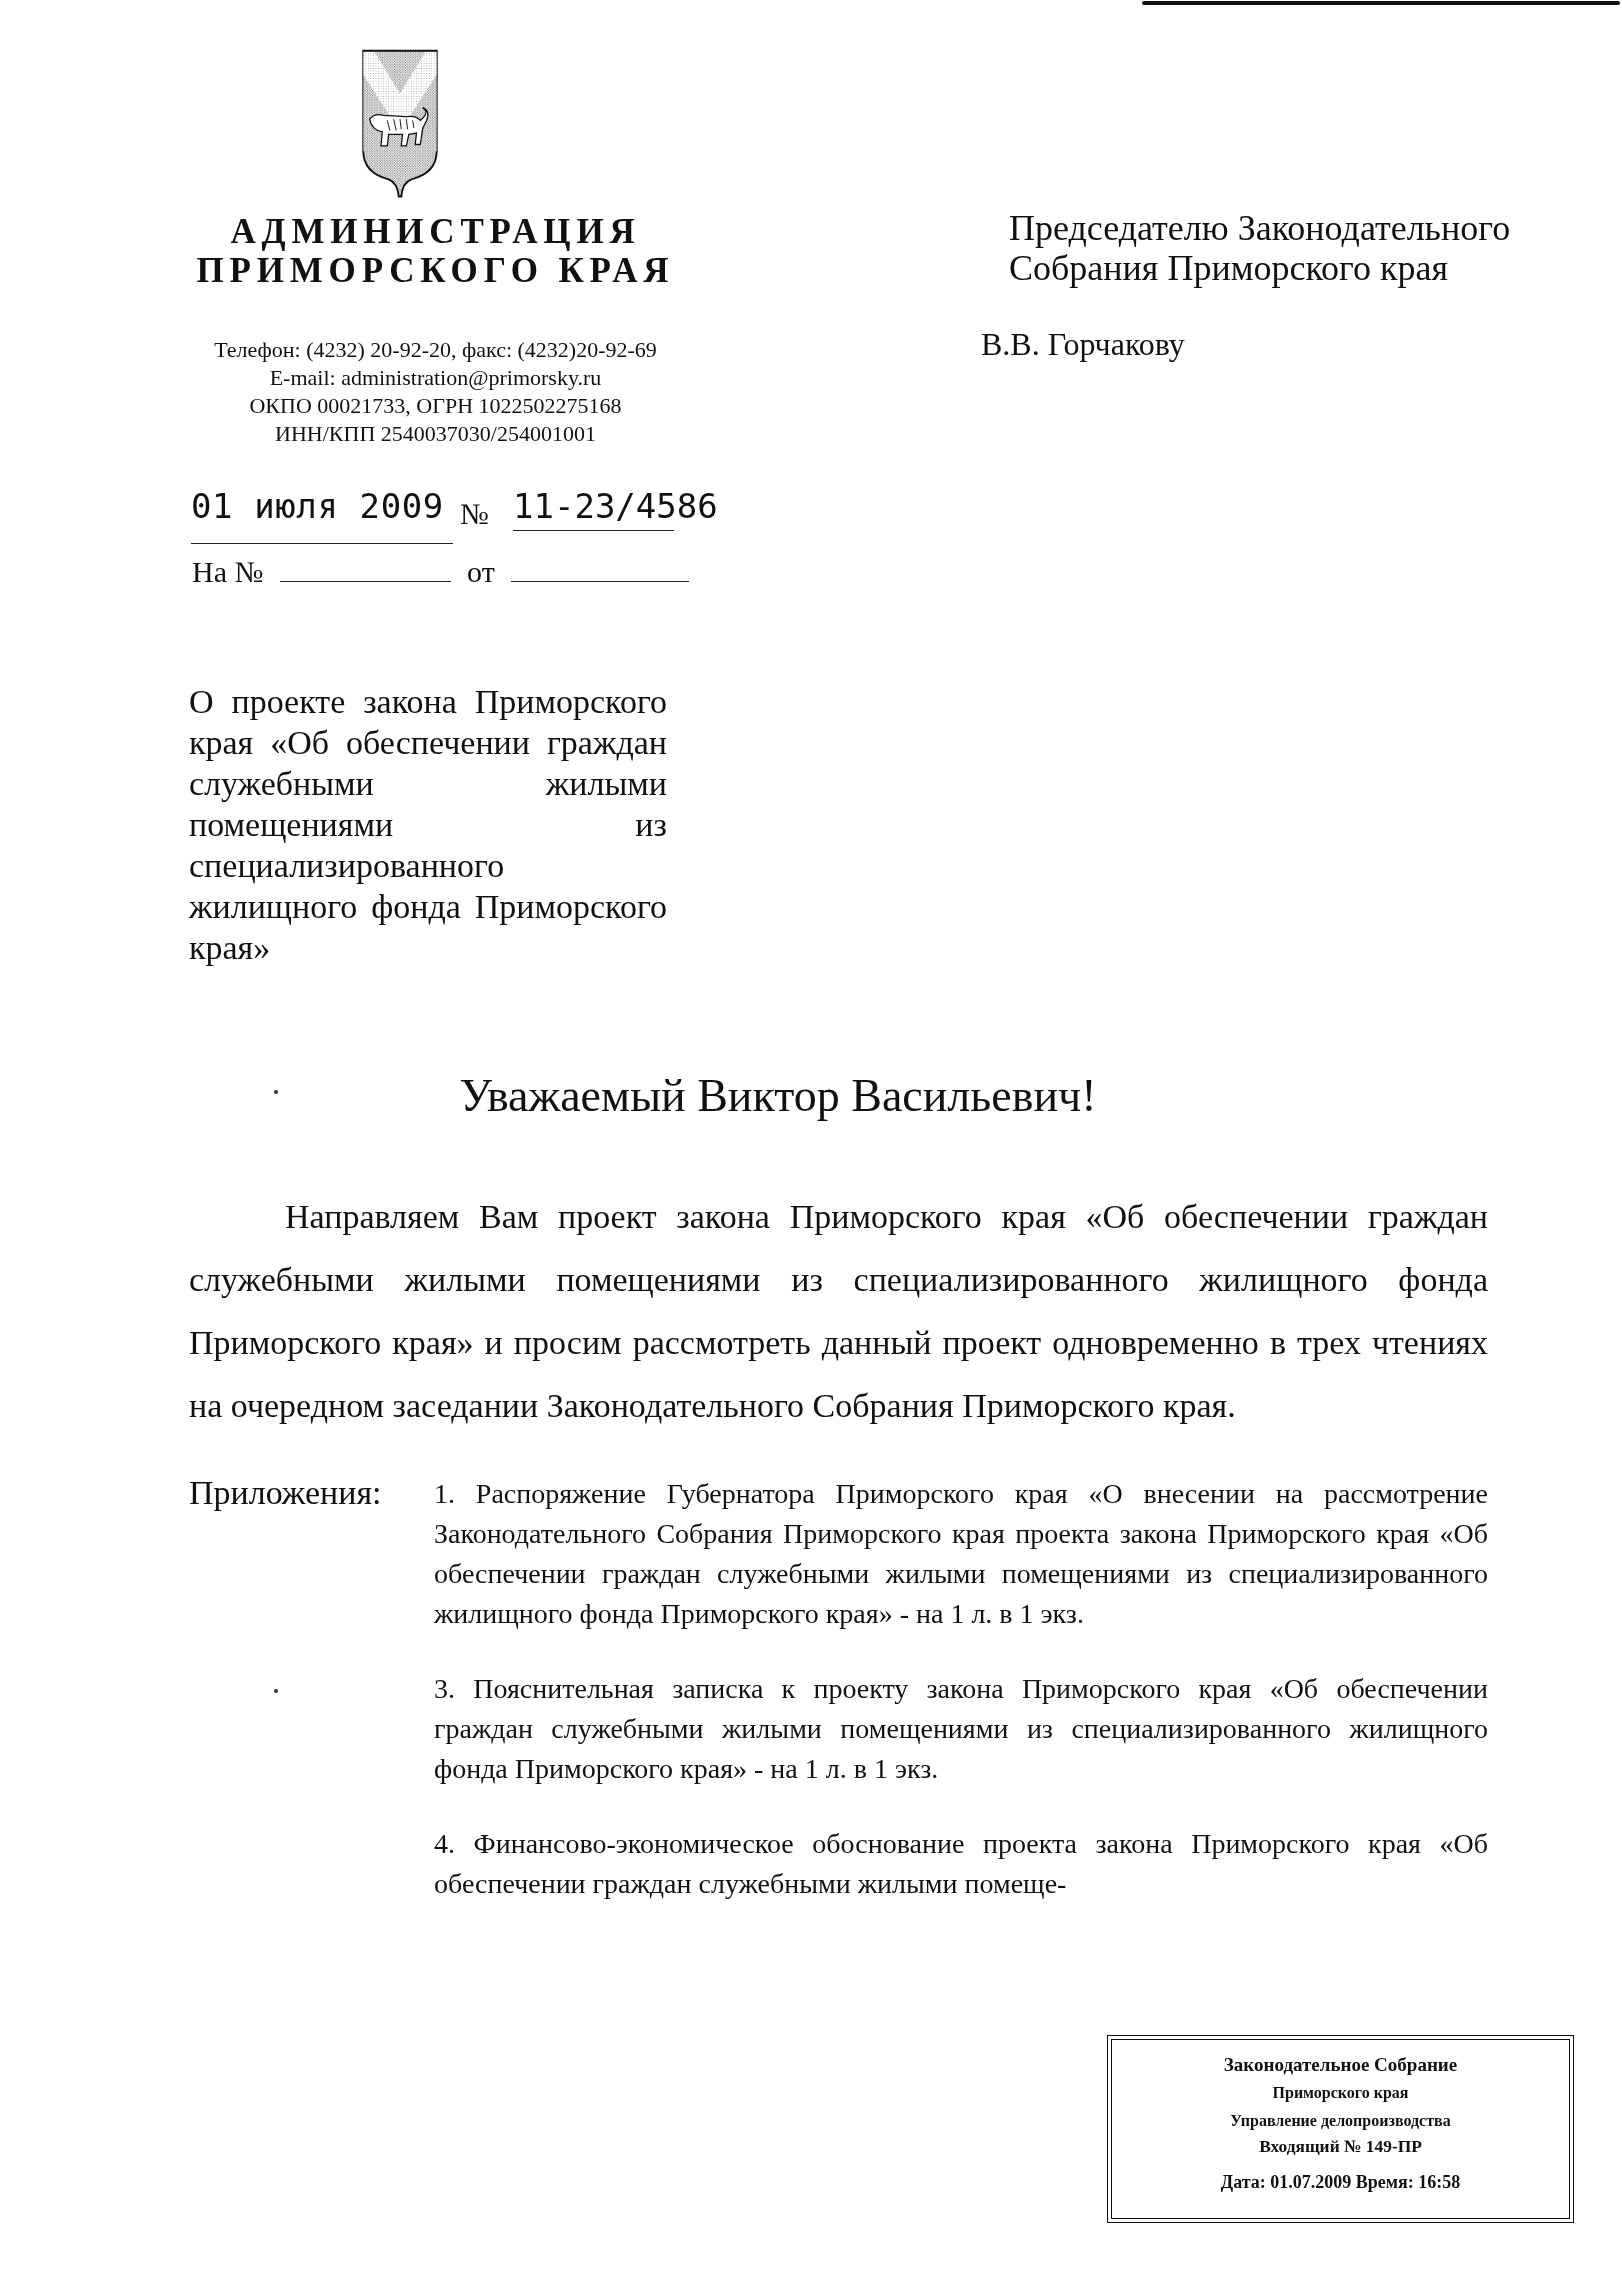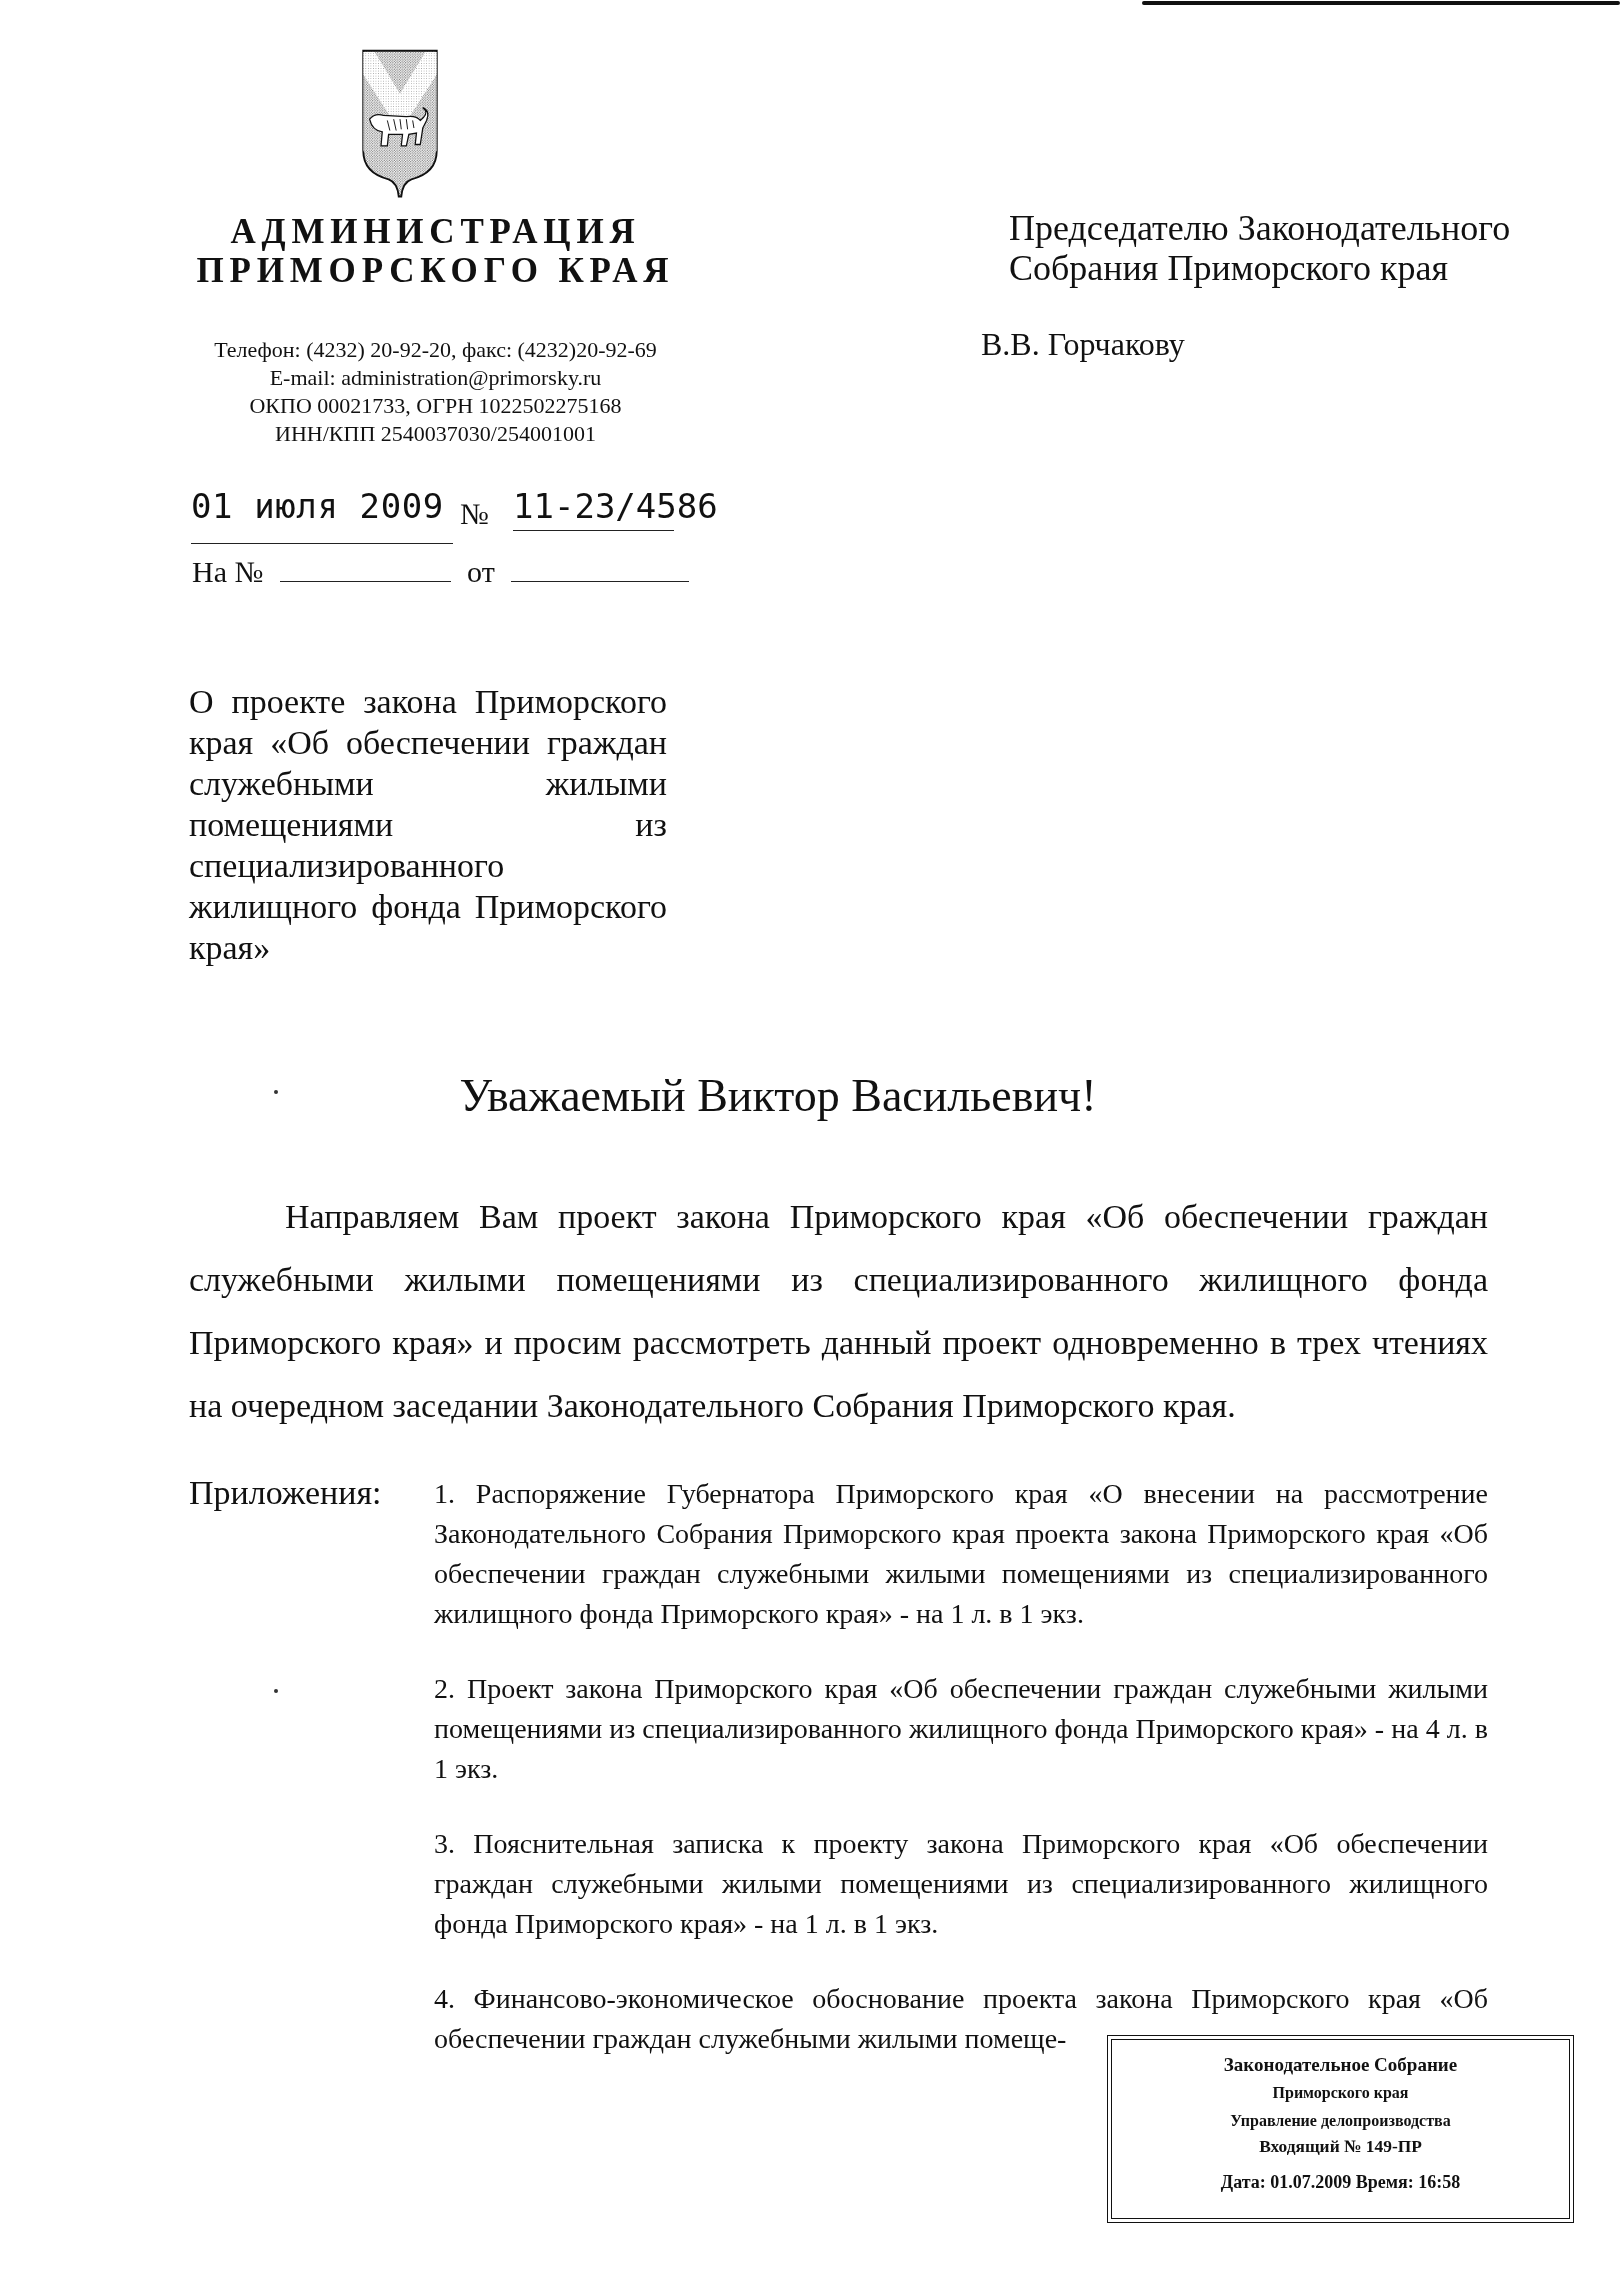--- a/index.html
+++ b/index.html
@@ -112,21 +112,20 @@
 
 <div class="abs dot" style="left:274px;top:1090px;"></div>
 <div class="abs salutation">Уважаемый Виктор Васильевич!</div>
 
 <div class="abs body-para">Направляем Вам проект закона Приморского края «Об обеспечении граждан служебными жилыми помещениями из специализированного жилищного фонда Приморского края» и просим рассмотреть данный проект одновременно в трех чтениях на очередном заседании Законодательного Собрания Приморского края.</div>
 
 <div class="abs attach-label">Приложения:</div>
 <div class="abs dot" style="left:274px;top:1689px;"></div>
 <div class="abs attach-list">
   <div class="attach-item">1. Распоряжение Губернатора Приморского края «О внесении на рассмотрение Законодательного Собрания Приморского края проекта закона Приморского края «Об обеспечении граждан служебными жилыми помещениями из специализированного жилищного фонда Приморского края» - на 1 л. в 1 экз.</div>
-  <div class="attach-item">2. Проект закона Приморского края «Об обеспечении граждан служебными жилыми помещениями из специализированного жилищного фонда Приморского края» - на 4 л. в 1 экз.</div>
   <div class="attach-item">3. Пояснительная записка к проекту закона Приморского края «Об обеспечении граждан служебными жилыми помещениями из специализированного жилищного фонда Приморского края» - на 1 л. в 1 экз.</div>
   <div class="attach-item">4. Финансово-экономическое обоснование проекта закона Приморского края «Об обеспечении граждан служебными жилыми помеще-</div>
 </div>
 
 <div class="abs stamp">
   <div class="s1">Законодательное Собрание</div>
   <div class="s2">Приморского края</div>
   <div class="s3">Управление делопроизводства</div>
   <div class="s4">Входящий № 149-ПР</div>
   <div class="s5">Дата: 01.07.2009 Время: 16:58</div>

